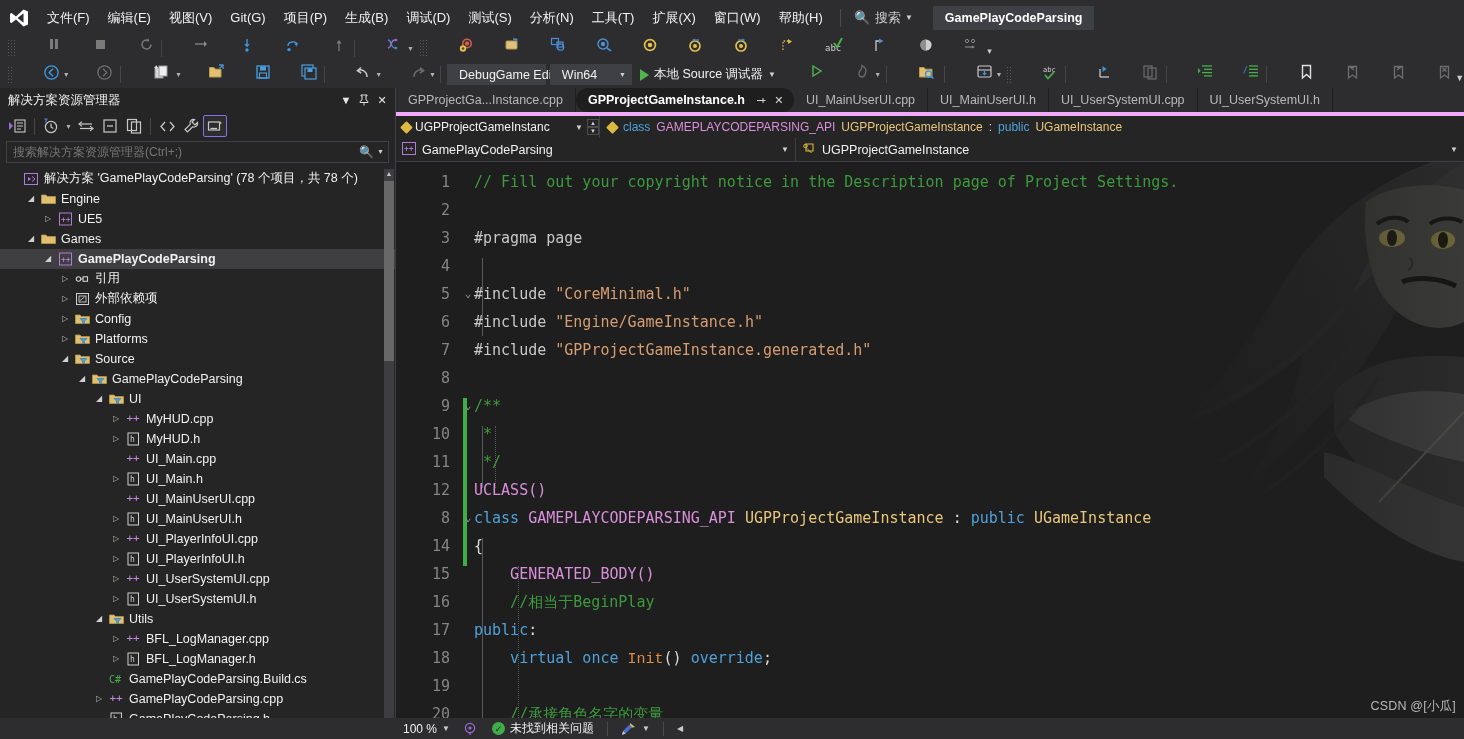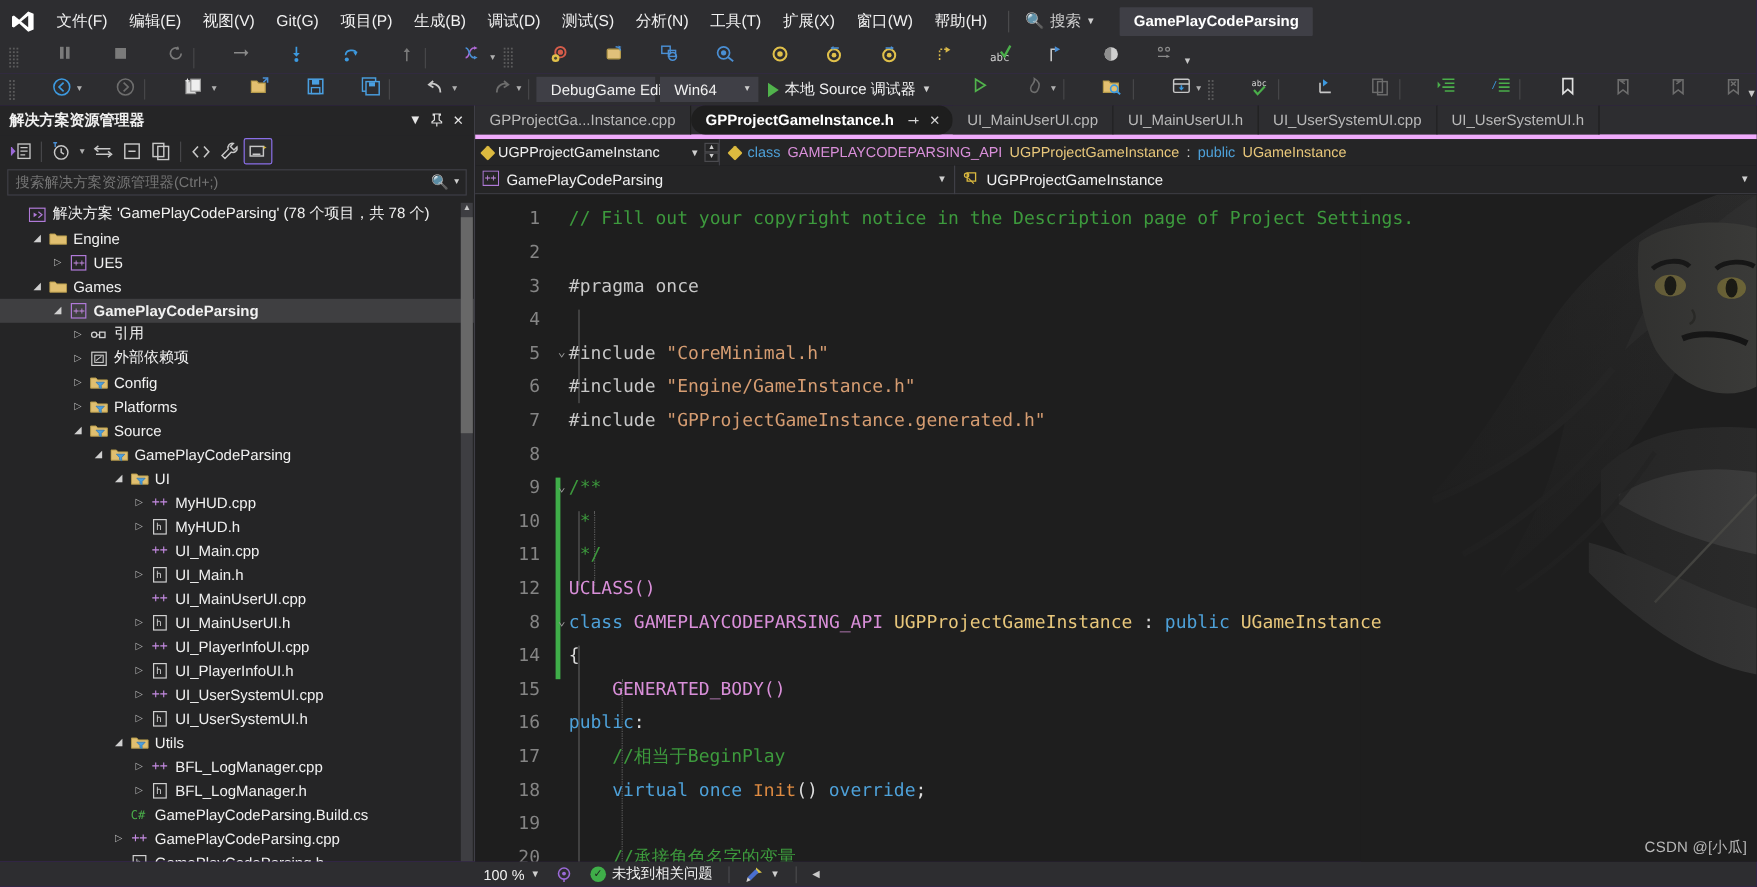--- a/index.html
+++ b/index.html
@@ -72,21 +72,21 @@
   }
   .tri-green{ width:0;height:0;border-left:9px solid #51b34c;border-top:6px solid transparent;border-bottom:6px solid transparent; }
 
   
   .body{ flex:1 1 auto; display:flex; min-height:0; }
 
   
   .solexp{ width:396px; flex:0 0 396px; background:#252526; display:flex; flex-direction:column; border-right:1px solid #3f3f46;}
   .se-title{
     height:25px; display:flex; align-items:center; padding:0 4px 0 8px;
-    font-size:12.5px; color:#f1f1f1; background:#252526;font-weight:bold;
+    font-size:12.5px; color:#f1f1f1; background:#252526;
   }
   .se-title .t{ flex:1 1 auto; white-space:nowrap; }
   .se-title .ic{ width:18px;height:18px;display:flex;align-items:center;justify-content:center;color:#e6e6e6;font-size:11px;cursor:default;}
   .se-toolbar{ height:28px; display:flex; align-items:center; padding-left:6px; gap:0; }
   .se-tb{ width:24px;height:22px;display:flex;align-items:center;justify-content:center;cursor:default;border-radius:2px;}
   .se-tb.active{ border:1px solid #8a6fe8; background:#2d2d30; }
   .se-search{
     height:22px; margin:1px 6px 4px 6px; background:#252526; border:1px solid #3f3f46;
     display:flex; align-items:center; padding:0 4px 0 6px;
   }
@@ -1048,35 +1048,35 @@
           </div>
           <div class="lines" id="lines">
             <div class="vline solid" style="left:8px;top:90px;height:78px;"></div>
             <div class="vline solid" style="left:8px;top:258px;height:62px;"></div>
             <div class="vline" style="left:21px;top:258px;height:62px;"></div>
             <div class="vline solid" style="left:8px;top:370px;height:268px;"></div>
             <div class="vline" style="left:44px;top:398px;height:240px;"></div>
 
           <div class="ln"><span class="c-cmt">// Fill out your copyright notice in the Description page of Project Settings.</span></div>
               <div class="ln"></div>
-              <div class="ln"><span class="c-pp">#pragma once</span></div>
+              <div class="ln"><span class="c-pp">#pragma page</span></div>
               <div class="ln"></div>
               <div class="ln"><span class="fold">⌄</span><span class="c-pp">#include </span><span class="c-str">"CoreMinimal.h"</span></div>
               <div class="ln"><span class="c-pp">#include </span><span class="c-str">"Engine/GameInstance.h"</span></div>
               <div class="ln"><span class="c-pp">#include </span><span class="c-str">"GPProjectGameInstance.generated.h"</span></div>
               <div class="ln"></div>
               <div class="ln"><span class="fold">⌄</span><span class="c-cmt">/**</span></div>
               <div class="ln"><span class="c-cmt"> *</span></div>
               <div class="ln"><span class="c-cmt"> */</span></div>
               <div class="ln"><span class="c-macro">UCLASS()</span></div>
               <div class="ln"><span class="fold">⌄</span><span class="c-kw">class </span><span class="c-macro">GAMEPLAYCODEPARSING_API </span><span class="c-type">UGPProjectGameInstance </span><span class="c-plain">: </span><span class="c-kw">public </span><span class="c-type">UGameInstance</span></div>
               <div class="ln"><span class="c-plain">{</span></div>
               <div class="ln"><span class="c-macro">    GENERATED_BODY()</span></div>
+              <div class="ln"><span class="c-cmt">    //相当于BeginPlay</span></div>
               <div class="ln"><span class="c-kw">public</span><span class="c-plain">:</span></div>
-              <div class="ln"><span class="c-cmt">    //相当于BeginPlay</span></div>
               <div class="ln"><span class="c-kw">    virtual once </span><span class="c-fn">Init</span><span class="c-plain">() </span><span class="c-kw">override</span><span class="c-plain">;</span></div>
               <div class="ln"></div>
               <div class="ln"><span class="c-cmt">    //承接角色名字的变量</span></div>
             </div>
         </div>
       </div>
     </div>
   </div>
 
   <div class="statusbar">

